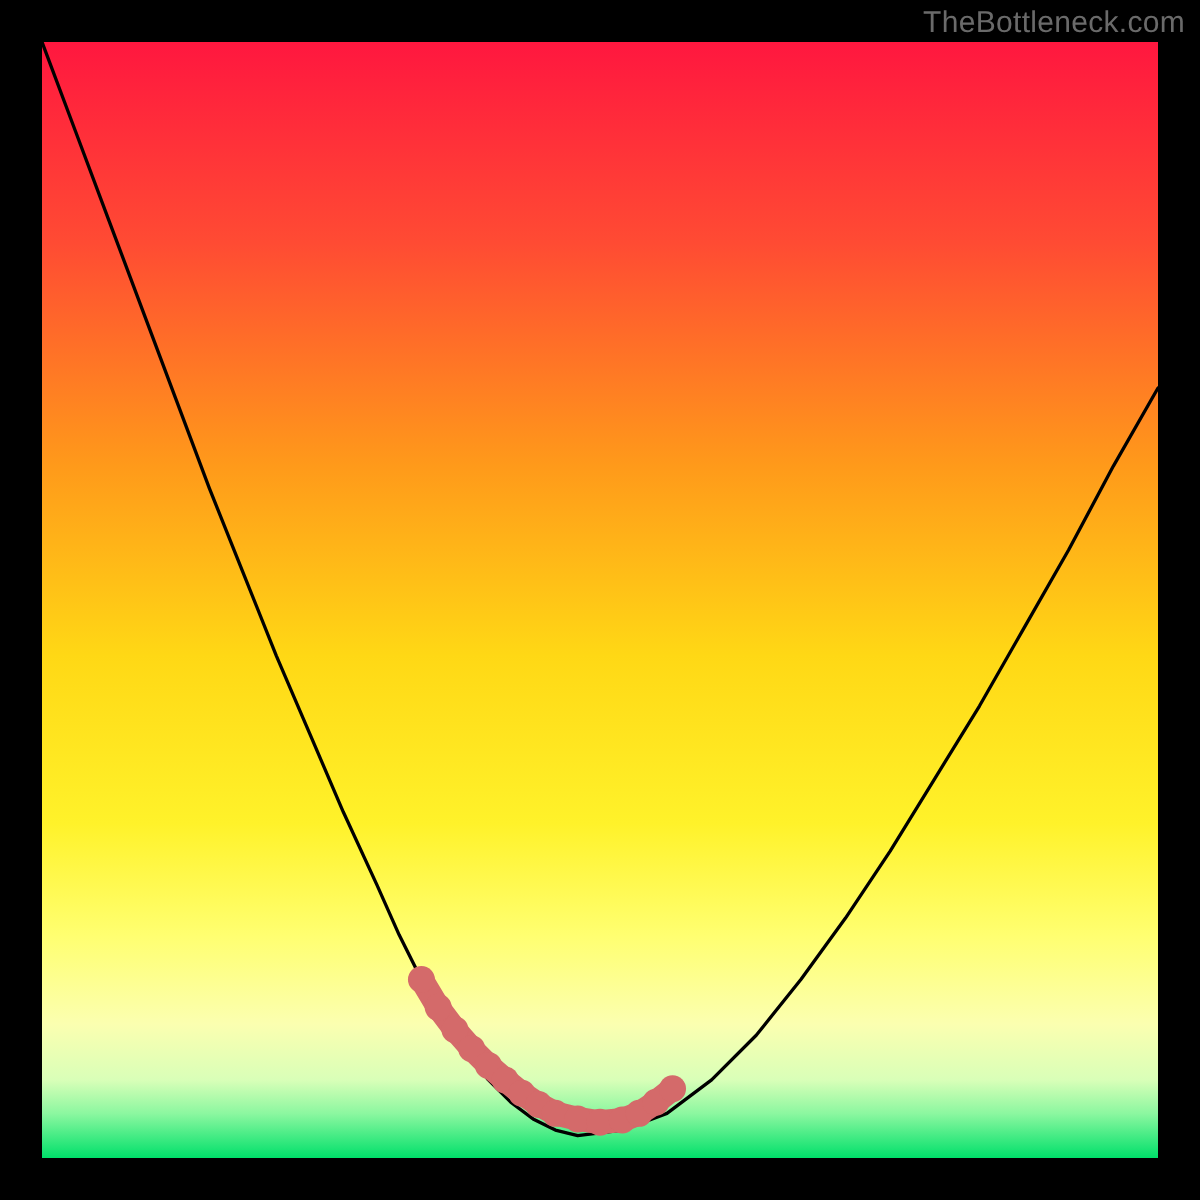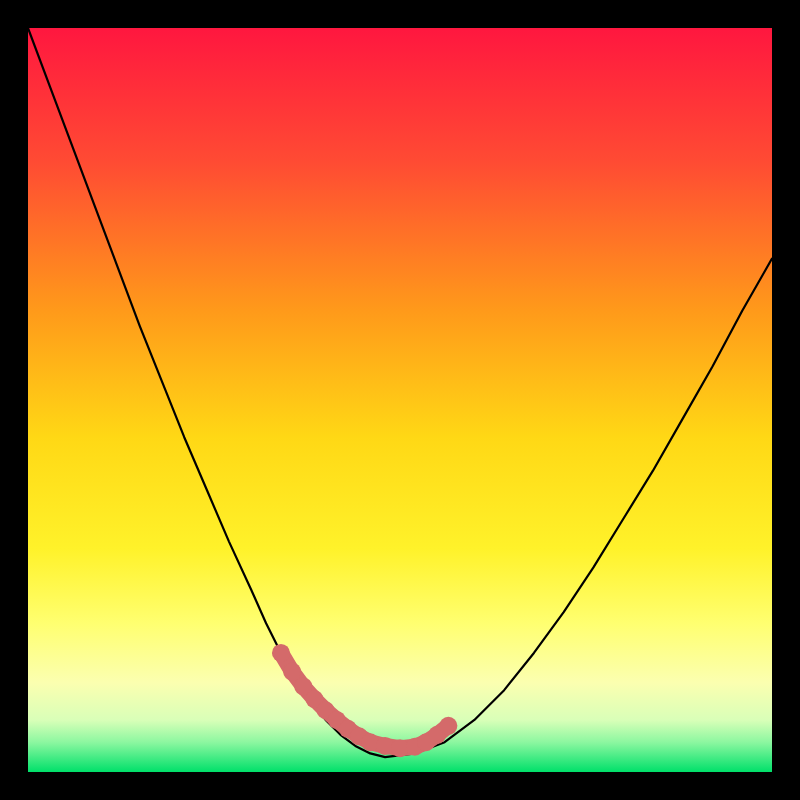--- a/index.html
+++ b/index.html
@@ -36,20 +36,21 @@
     width: 744px;
     height: 744px;
     display: block;
   }
 </style>
 </head>
 <body>
 
 <div class="frame">
 
+  <div class="watermark">TheBottleneck.com</div>
 
   <svg class="plot" viewBox="0 0 744 744" preserveAspectRatio="none">
     <defs>
       <linearGradient id="bg-grad" x1="0" y1="0" x2="0" y2="1">
         <stop offset="0%" stop-color="#ff173f"></stop>
         <stop offset="18%" stop-color="#ff4b33"></stop>
         <stop offset="38%" stop-color="#ff9a1a"></stop>
         <stop offset="55%" stop-color="#ffd815"></stop>
         <stop offset="70%" stop-color="#fff22a"></stop>
         <stop offset="80%" stop-color="#ffff70"></stop>

